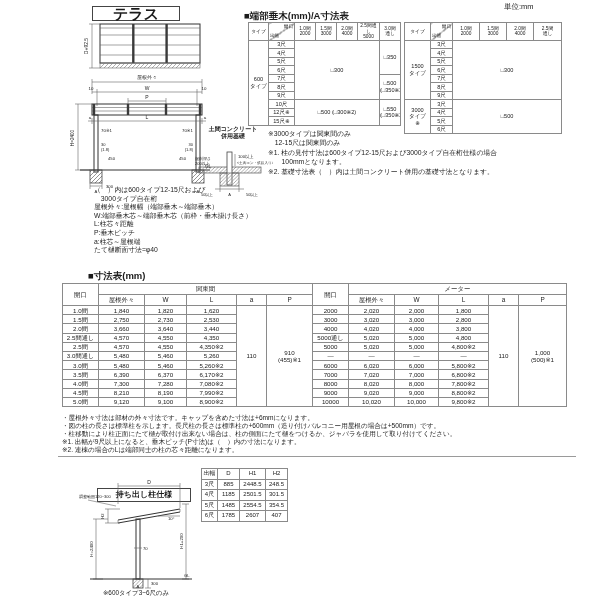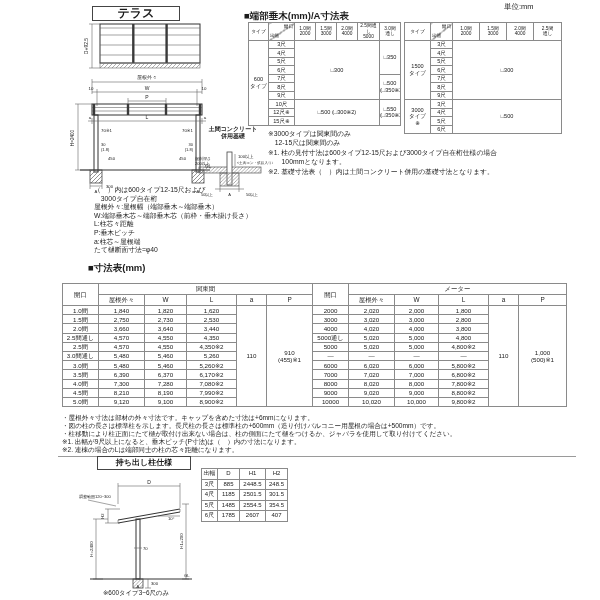--- a/index.html
+++ b/index.html
@@ -32,21 +32,21 @@
   .divider{border-top:1px solid #9a9a9a;height:0;}
   .cnote{font-size:6.4px;}
 </style>
 </head>
 <body>
 
 <div id="page">
 
   <div class="abs unit" style="left:504px;top:2px;">単位:mm</div>
 
-  <div class="abs boxttl" style="left:92px;top:6px;width:86px;height:13px;font-size:12px;line-height:13px;">テラス</div>
+  <div class="abs boxttl" style="left:92px;top:6px;width:86px;height:13px;font-size:15px;line-height:13px;">テラス</div>
 
   <svg class="abs" style="left:55px;top:21px;" width="155" height="52" viewBox="0 0 155 52">
     <defs>
         <pattern id="hp-p" patternUnits="userSpaceOnUse" width="4" height="4">
       <path d="M0,4 L4,0" stroke="#8a8a8a" stroke-width="0.7"></path>
         </pattern>
       </defs>
     <g>
       <rect class="lnb" x="45" y="3" width="100" height="39"></rect>
       <line class="ln" x1="45" y1="7" x2="145" y2="7"></line>
@@ -318,21 +318,21 @@
     <div>（　）内は600タイプ12-15尺および</div>
     <div>　3000タイプ自在桁</div>
     <div>屋根外々:屋根幅（端部垂木～端部垂木）</div>
     <div>W:端部垂木芯～端部垂木芯（前枠・垂木掛け長さ）</div>
     <div>L:柱芯々距離</div>
     <div>P:垂木ピッチ</div>
     <div>a:柱芯～屋根端</div>
     <div>たて樋断面寸法=φ40</div>
   </div>
 
-  <div class="abs ttl" style="left:88px;top:262px;">■寸法表(mm)</div>
+  <div class="abs ttl" style="left:88px;top:270px;">■寸法表(mm)</div>
 
   <table id="dt" class="spec abs" style="left:62px;top:283px;width:504px;">
     <colgroup>
       <col style="width:36px">
         <col style="width:46px">
         <col style="width:42px">
         <col style="width:50px">
         <col style="width:30px">
         <col style="width:46px">
       <col style="width:36px">
@@ -485,21 +485,21 @@
   <div class="abs notes" style="left:62px;top:414px;">
     <div>・屋根外々寸法は部材の外々寸法です。キャップを含めた寸法は+6mmになります。</div>
     <div>・図の柱の長さは標準柱を示します。長尺柱の長さは標準柱の+600mm（造り付けバルコニー用屋根の場合は+500mm）です。</div>
     <div>・柱移動により柱正面にたて樋が取付け出来ない場合は、柱の側面にたて樋をつけるか、ジャバラを使用して取り付けてください。</div>
     <div>※1. 出幅が9尺以上になると、垂木ピッチ(P寸法)は（　）内の寸法になります。</div>
     <div>※2. 連棟の場合のLは端部同士の柱の芯々距離になります。</div>
   </div>
 
   <div class="abs divider" style="left:58px;top:456px;width:518px;"></div>
 
-  <div class="abs boxttl" style="left:97px;top:456px;width:92px;height:12px;font-size:8px;line-height:12px;">持ち出し柱仕様</div>
+  <div class="abs boxttl" style="left:97px;top:488px;width:92px;height:12px;font-size:8px;line-height:12px;">持ち出し柱仕様</div>
 
   <svg class="abs" style="left:78px;top:478px;" width="120" height="112" viewBox="0 0 120 112">
     <defs>
         <pattern id="hp-c" patternUnits="userSpaceOnUse" width="3.5" height="3.5">
       <path d="M0,3.5 L3.5,0" stroke="#888" stroke-width="0.7"></path>
         </pattern>
       </defs>
     <g>
       <line class="ln" x1="40" y1="8" x2="102" y2="8"></line>
       <line class="ln" x1="40" y1="5" x2="40" y2="26"></line>

